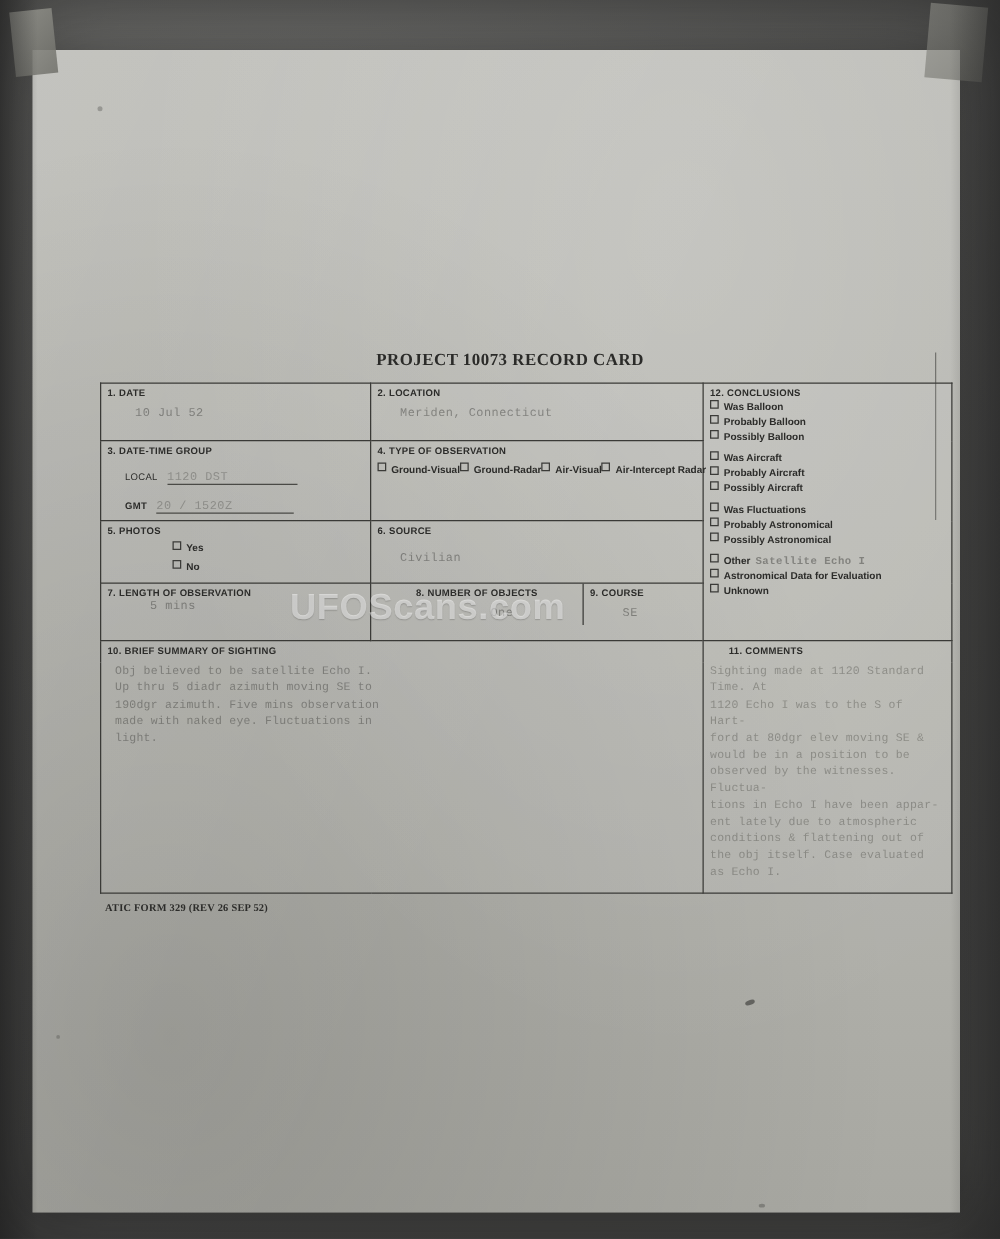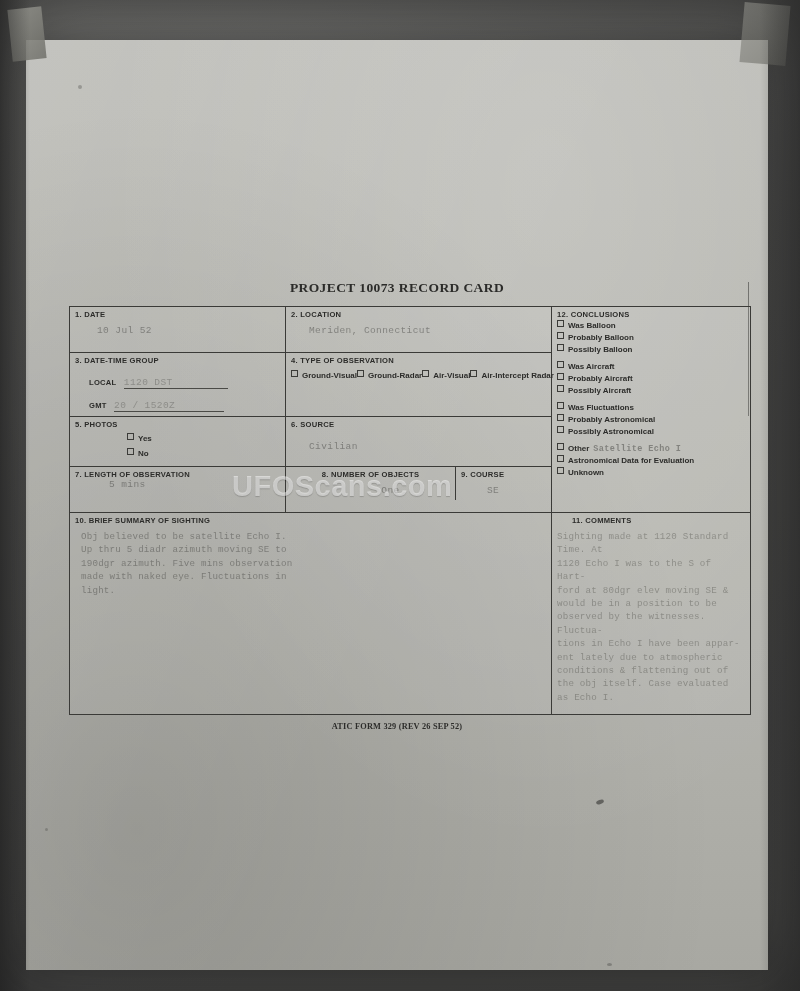--- a/index.html
+++ b/index.html
@@ -68,21 +68,21 @@
     background: linear-gradient(90deg, rgba(0,0,0,0.0), rgba(40,40,40,0.55));
   }
   #edge-left {
     position: absolute; left: 0; top: 0; width: 30px; height: 991px;
     background: linear-gradient(270deg, rgba(0,0,0,0.0), rgba(30,30,30,0.6));
   }
 
   
   #card {
     position: absolute;
-    left: 69px;
+    left: 80px;
     top: 280px;
     width: 652px;
     color: #2a2a28;
   }
 
   .card-title {
     text-align: center;
     font-size: 13.5px;
     font-weight: bold;
     letter-spacing: 0.4px;
@@ -164,21 +164,20 @@
   .tw.lighter { color: rgba(48,48,44,0.33); }
 
   .form-footer {
     margin-top: 7px;
     margin-left: 4px;
     font-size: 8.3px;
     font-weight: bold;
     color: #2c2c2a;
     font-family: "Liberation Serif", serif;
     letter-spacing: 0.2px;
-    text-align: center;
   }
 
   
   #watermark {
     position: absolute;
     left: 232px;
     top: 470px;
     font-size: 29px;
     font-weight: bold;
     color: rgba(255,255,255,0.50);
@@ -271,21 +270,21 @@
         </td>
       </tr>
 
       <tr>
         <td style="height:54px;">
           <div class="fl">
             <span>3.</span>
             <span>DATE-TIME GROUP</span>
           </div>
           <div style="margin:6px 0 0 14px;">
-            <span class="fl" style="font-weight:bold;">Local</span>
+            <span class="fl" style="font-weight:normal;">Local</span>
             <span class="fv ul faint" style="margin-left:3px;width:104px;">1120 DST</span>
           </div>
           <div style="margin:5px 0 0 14px;">
             <span class="fl" style="font-weight:bold;">GMT</span>
             <span class="fv ul faint" style="margin-left:3px;width:110px;">20 / 1520Z</span>
           </div>
         </td>
 
         <td>
           <div class="fl">

